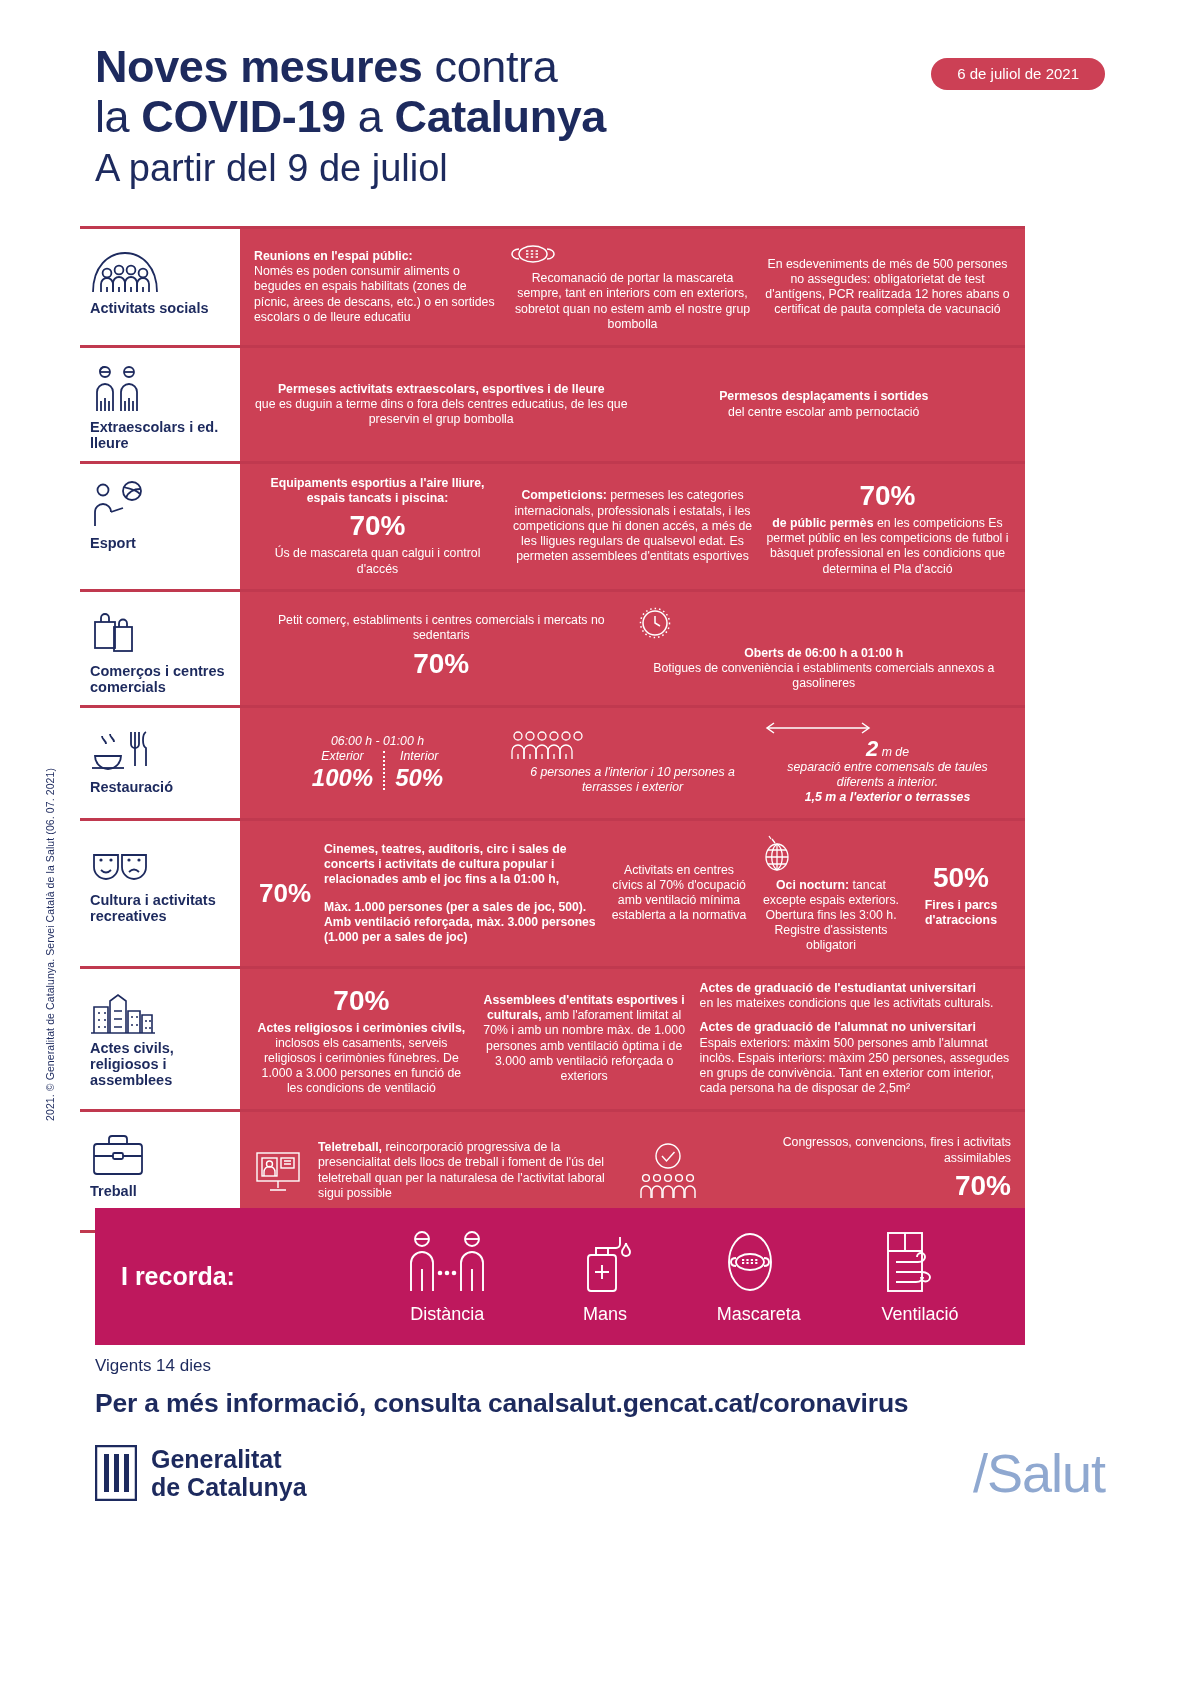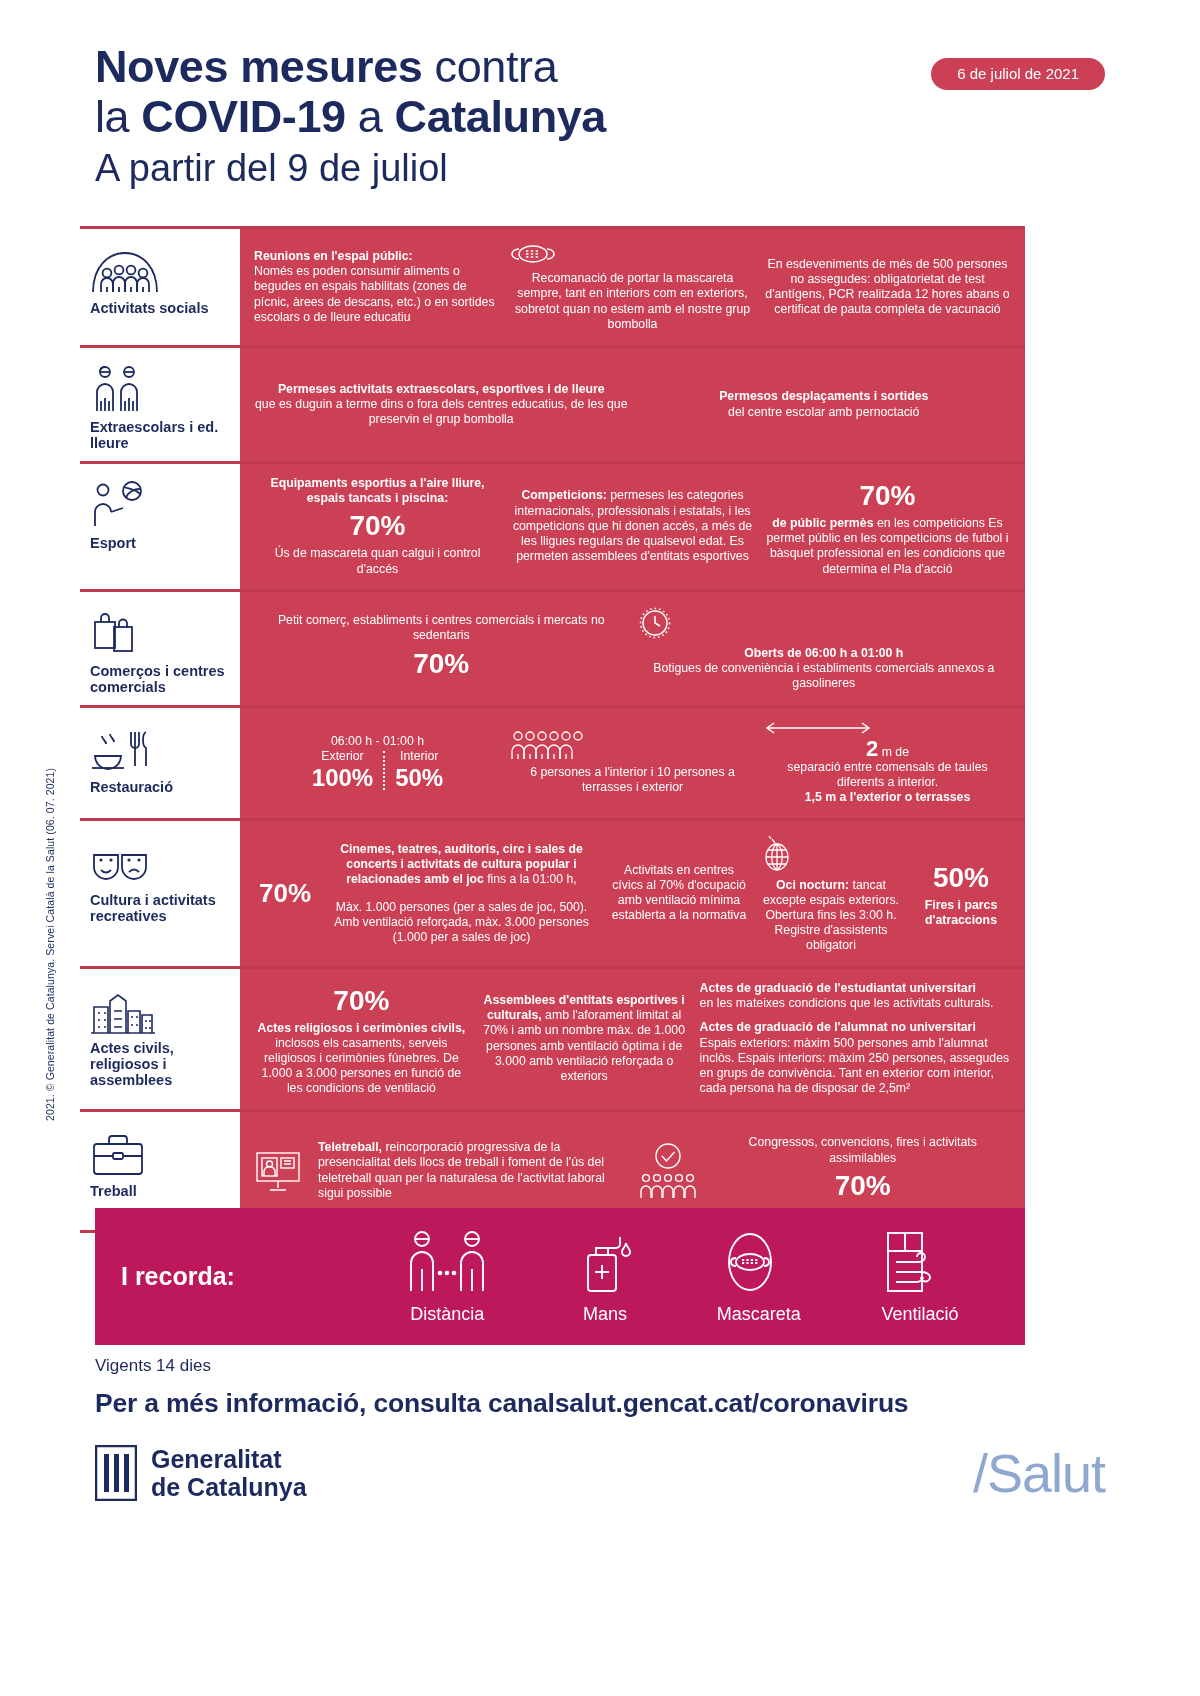--- a/index.html
+++ b/index.html
@@ -49,33 +49,33 @@
   .cell .big{font-size:28px;font-weight:700;line-height:34px;display:block;margin:3px 0;}
   .cell .big-sm{font-size:24px;font-weight:700;line-height:28px;}
   .icon-top{display:block;margin:0 auto 5px;}
   .lft{text-align:left;}
 
   
   .r-social .content{min-height:116px;}
   .r-extra .content{min-height:110px;}
   .r-esport .content{min-height:118px;}
   .r-comerc .content{min-height:110px;}
-  .r-rest .content{min-height:104px;}
+  .r-rest .content{min-height:104px;font-style:italic;}
   .r-cultura .content{min-height:122px;}
   .r-actes .content{min-height:120px;}
   .r-treball .content{min-height:118px;}
 
   
   .rest-times{display:flex;align-items:flex-start;justify-content:center;gap:0;}
   .rest-col{padding:0 10px;}
   .rest-div{width:0;border-left:2.5px dotted #ffffff;align-self:stretch;margin:2px 0;}
 
   
   .cul-70{flex:0 0 62px;font-size:26px;font-weight:700;text-align:center;}
-  .cul-txt{flex:0 0 275px;text-align:center;font-size:12.2px;line-height:15px;}
+  .cul-txt{flex:0 0 275px;text-align:left;font-size:12.2px;line-height:15px;font-weight:bold;}
   .cul-txt .p2{margin-top:13px;}
 
   
   .remember{
     position:absolute;left:95px;top:1208px;width:930px;height:137px;
     background:#be185d;color:#fff;display:flex;align-items:center;box-sizing:border-box;padding:0 26px;
   }
   .remember h3{margin:0;font-size:25px;font-weight:700;flex:0 0 240px;}
   .rem-items{flex:1;display:flex;justify-content:space-around;align-items:flex-end;}
   .rem-item{text-align:center;}
@@ -402,21 +402,21 @@
                 <path d="M10 27 v-4 a5.5 5.5 0 0 1 11 0 v4"></path>
               <rect x="27" y="9" width="13" height="10"></rect>
                 <path d="M30 12 h7 M30 15 h7"></path>
               <path d="M24 32 v7 M16 41 h16"></path>
             </svg>
           </span>
           <span>
             <b>Teletreball,</b><span> reincorporació progressiva de la presencialitat dels llocs de treball i foment de l'ús del teletreball quan per la naturalesa de l'activitat laboral sigui possible</span>
           </span>
         </div>
-        <div class="cell" style="display:flex;align-items:center;gap:16px;">
+        <div class="cell" style="display:flex;align-items:center;gap:16px;text-align:right;">
           <span>
             <svg width="62" height="58" viewBox="0 0 62 58" fill="none" stroke="#fff" stroke-width="1.4">
               <circle cx="31" cy="14" r="12"></circle>
                 <path d="M25 14 l4.5 5 l8 -9"></path>
               <circle cx="9" cy="36" r="3.4"></circle>
                 <circle cx="20" cy="36" r="3.4"></circle>
                 <circle cx="31" cy="36" r="3.4"></circle>
               <circle cx="42" cy="36" r="3.4"></circle>
                 <circle cx="53" cy="36" r="3.4"></circle>
               <path d="M4 56 v-7 a5 5 0 0 1 10 0 v7"></path>

